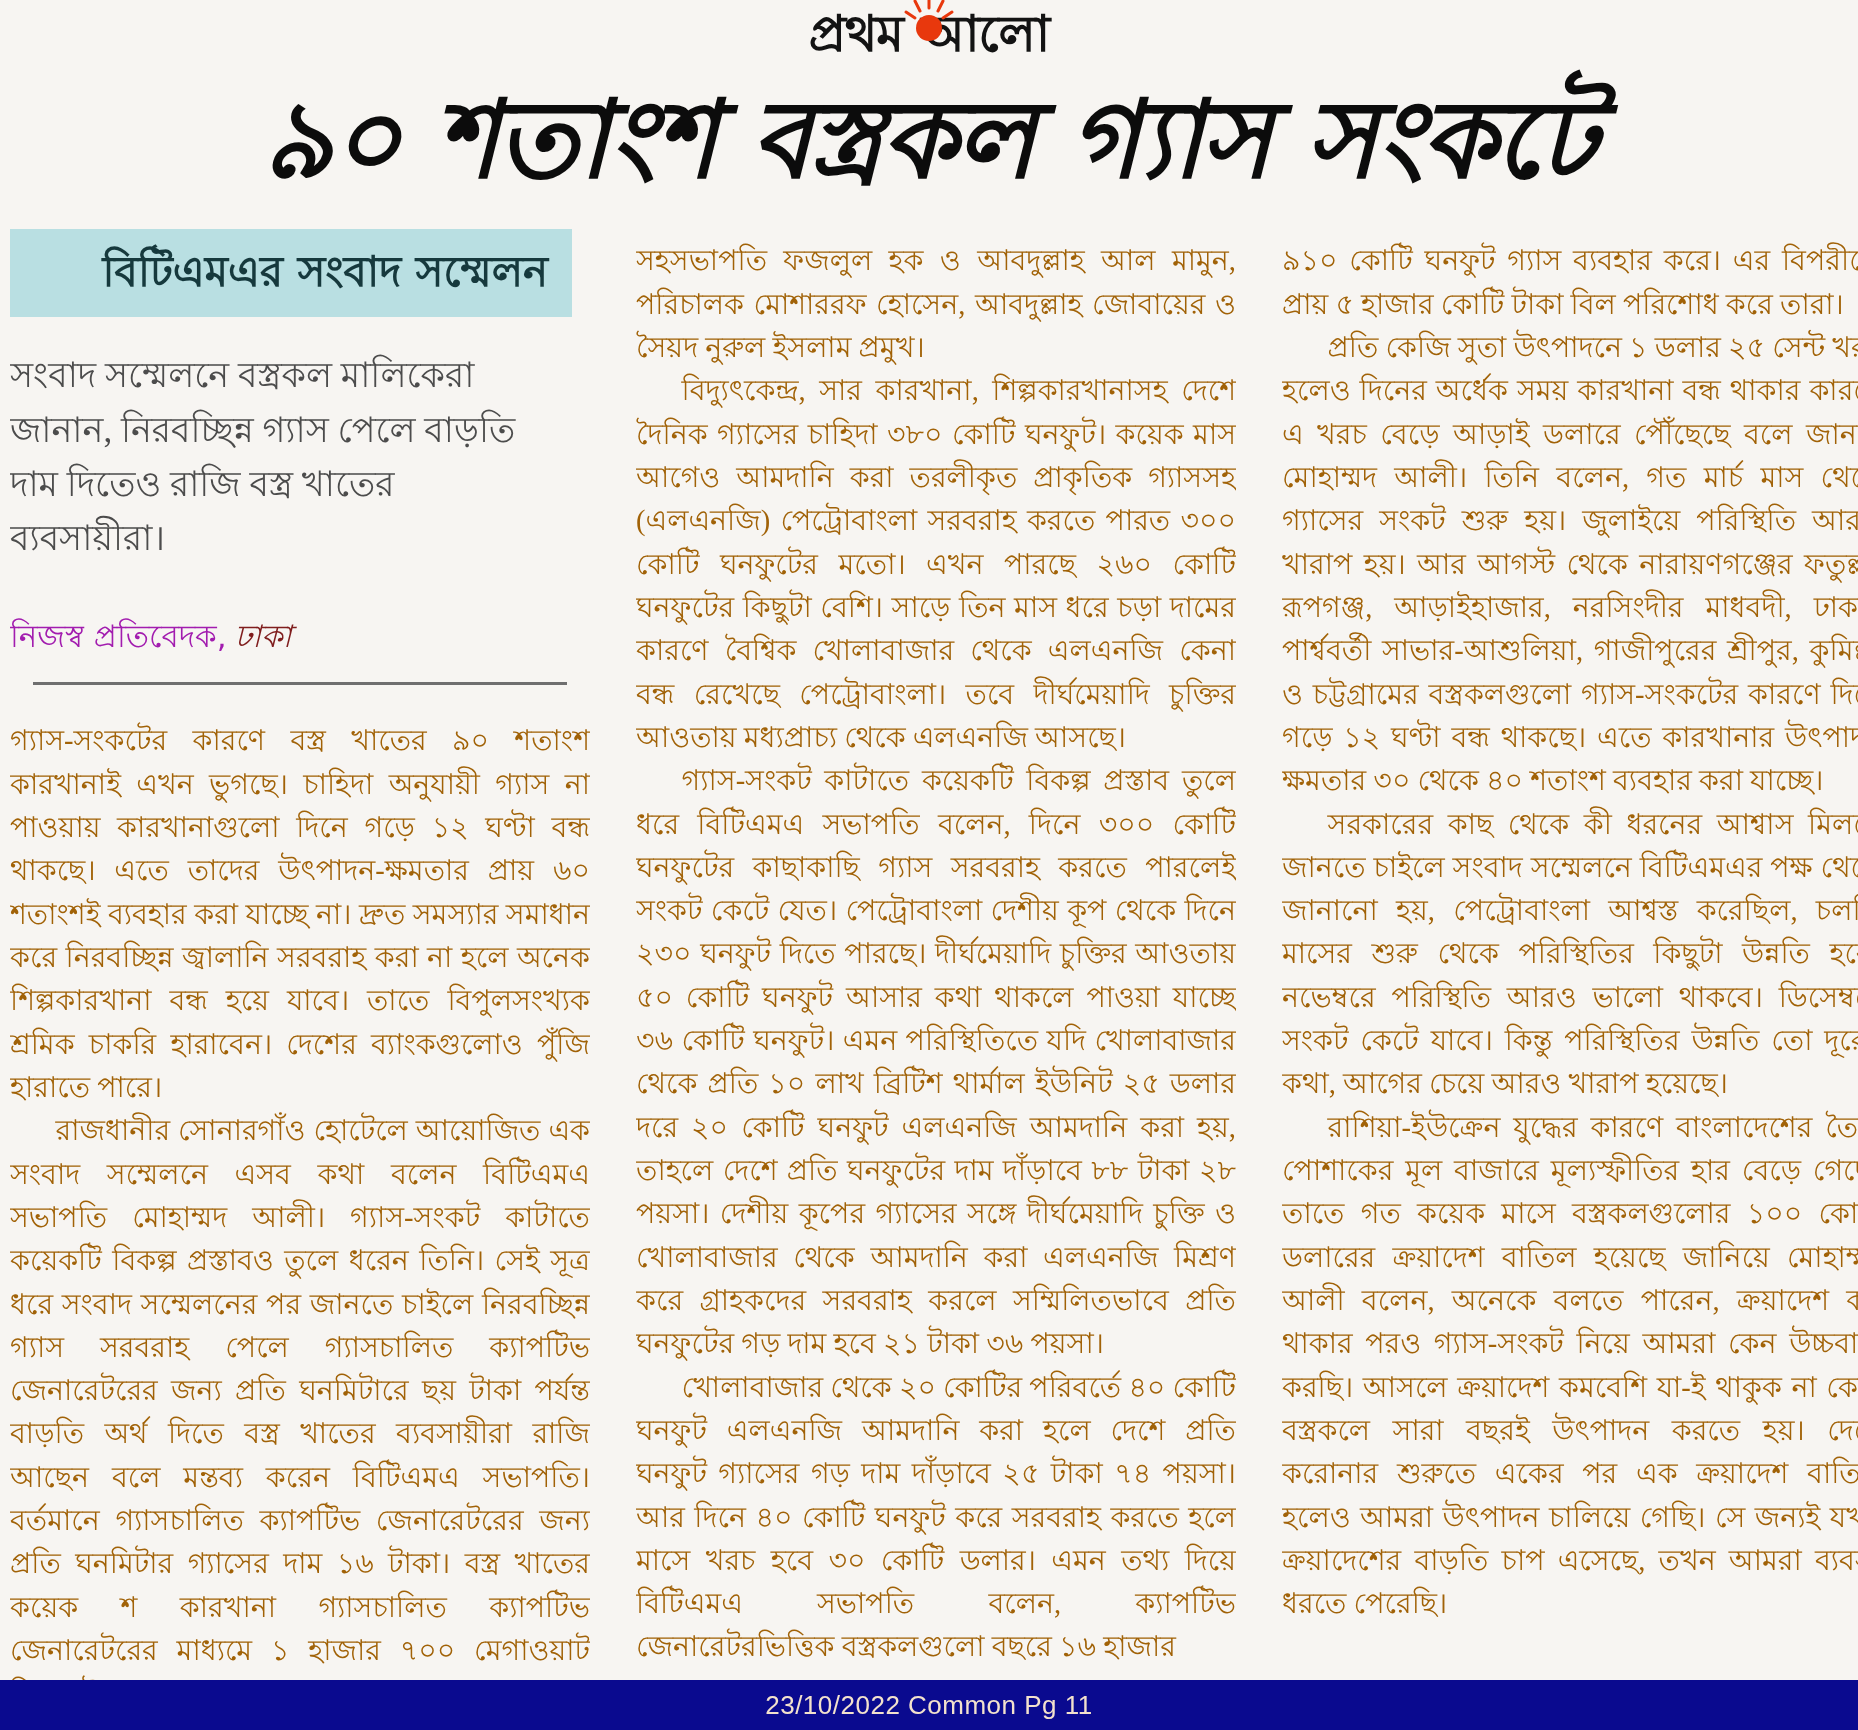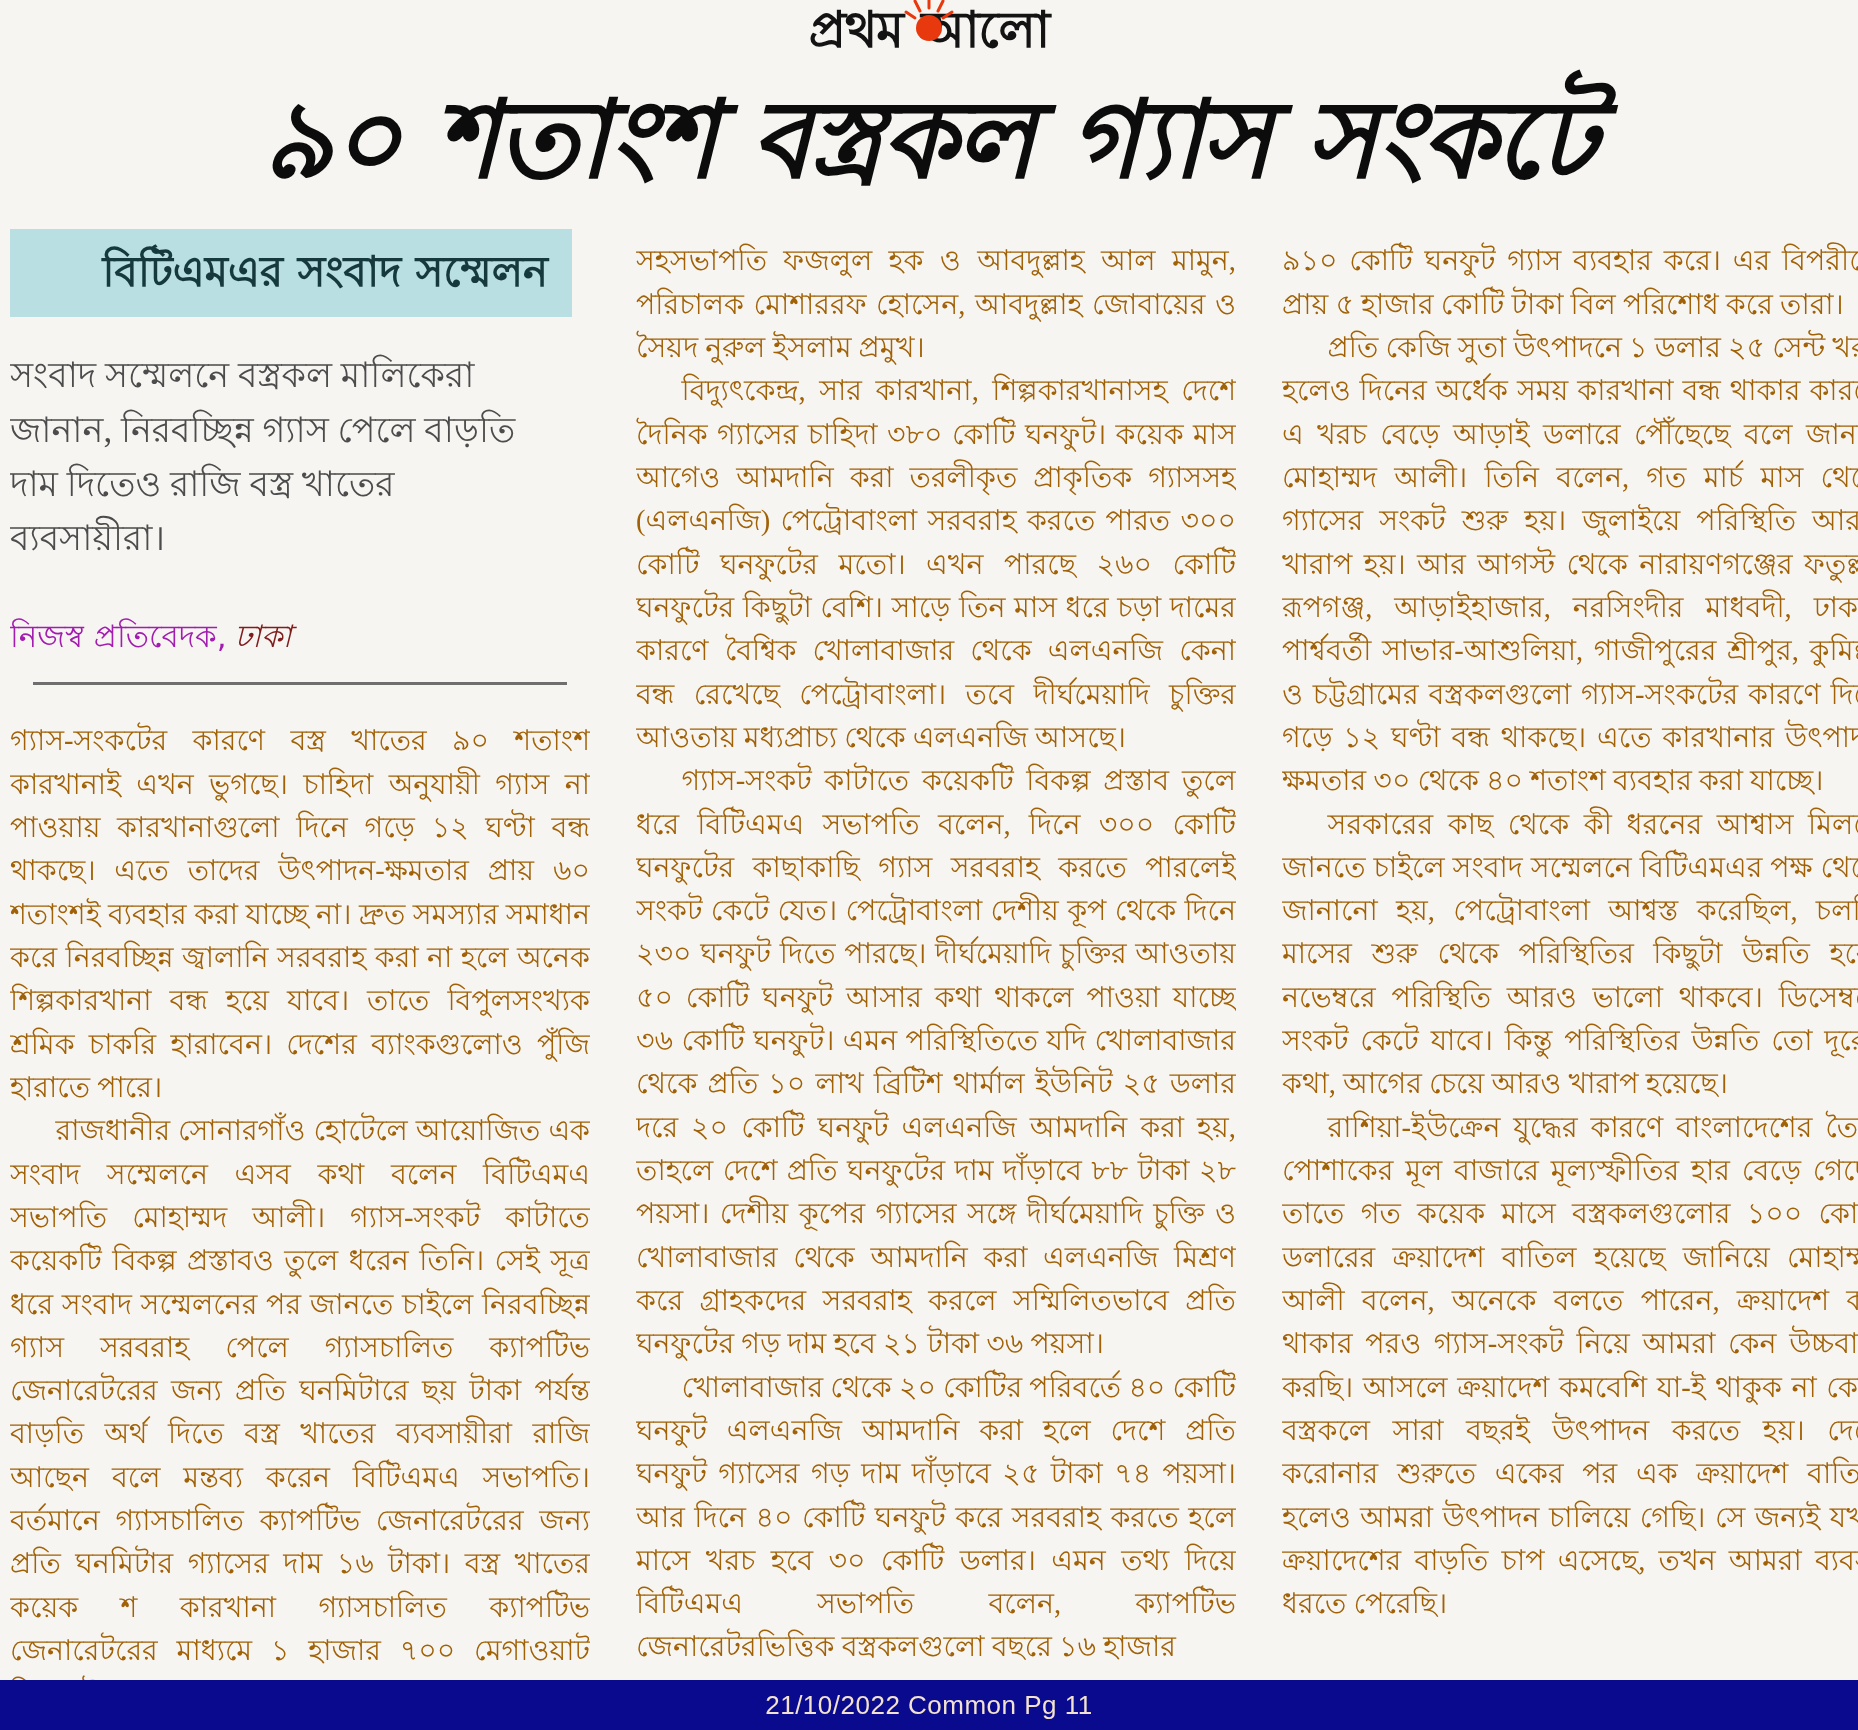--- a/index.html
+++ b/index.html
@@ -16,21 +16,21 @@
 
   
   .masthead { text-align: center; padding-top: 6px; height: 64px; }
   .logo {
     position: relative;
     display: inline-flex;
     align-items: baseline;
     gap: 18px;
   }
   .logo .word {
-    font-family: Liberation Mono, monospace;
+    font-family: Liberation Sans, sans-serif;
     font-weight: 800;
     font-size: 50px;
     line-height: 56px;
     color: #131313;
     letter-spacing: -1px;
   }
   .sun {
     position: absolute;
     left: 50%;
     top: -12px;
@@ -178,16 +178,16 @@
         <p class="para first">৯১০ কোটি ঘনফুট গ্যাস ব্যবহার করে। এর বিপরীতে প্রায় ৫ হাজার কোটি টাকা বিল পরিশোধ করে তারা।</p>
         <p class="para">প্রতি কেজি সুতা উৎপাদনে ১ ডলার ২৫ সেন্ট খরচ হলেও দিনের অর্ধেক সময় কারখানা বন্ধ থাকার কারণে এ খরচ বেড়ে আড়াই ডলারে পৌঁছেছে বলে জানান মোহাম্মদ আলী। তিনি বলেন, গত মার্চ মাস থেকে গ্যাসের সংকট শুরু হয়। জুলাইয়ে পরিস্থিতি আরও খারাপ হয়। আর আগস্ট থেকে নারায়ণগঞ্জের ফতুল্লা, রূপগঞ্জ, আড়াইহাজার, নরসিংদীর মাধবদী, ঢাকার পার্শ্ববর্তী সাভার-আশুলিয়া, গাজীপুরের শ্রীপুর, কুমিল্লা ও চট্টগ্রামের বস্ত্রকলগুলো গ্যাস-সংকটের কারণে দিনে গড়ে ১২ ঘণ্টা বন্ধ থাকছে। এতে কারখানার উৎপাদন ক্ষমতার ৩০ থেকে ৪০ শতাংশ ব্যবহার করা যাচ্ছে।</p>
         <p class="para">সরকারের কাছ থেকে কী ধরনের আশ্বাস মিলছে জানতে চাইলে সংবাদ সম্মেলনে বিটিএমএর পক্ষ থেকে জানানো হয়, পেট্রোবাংলা আশ্বস্ত করেছিল, চলতি মাসের শুরু থেকে পরিস্থিতির কিছুটা উন্নতি হবে। নভেম্বরে পরিস্থিতি আরও ভালো থাকবে। ডিসেম্বরে সংকট কেটে যাবে। কিন্তু পরিস্থিতির উন্নতি তো দূরের কথা, আগের চেয়ে আরও খারাপ হয়েছে।</p>
         <p class="para">রাশিয়া-ইউক্রেন যুদ্ধের কারণে বাংলাদেশের তৈরি পোশাকের মূল বাজারে মূল্যস্ফীতির হার বেড়ে গেছে। তাতে গত কয়েক মাসে বস্ত্রকলগুলোর ১০০ কোটি ডলারের ক্রয়াদেশ বাতিল হয়েছে জানিয়ে মোহাম্মদ আলী বলেন, অনেকে বলতে পারেন, ক্রয়াদেশ কম থাকার পরও গ্যাস-সংকট নিয়ে আমরা কেন উচ্চবাচ্য করছি। আসলে ক্রয়াদেশ কমবেশি যা-ই থাকুক না কেন, বস্ত্রকলে সারা বছরই উৎপাদন করতে হয়। দেশে করোনার শুরুতে একের পর এক ক্রয়াদেশ বাতিল হলেও আমরা উৎপাদন চালিয়ে গেছি। সে জন্যই যখন ক্রয়াদেশের বাড়তি চাপ এসেছে, তখন আমরা ব্যবসা ধরতে পেরেছি।</p>
       </div>
     </div>
 
   </div>
 
   <div class="footer">
-    <span class="footer-text">21/10/2022 Common Pg 11</span>
+    <span class="footer-text">23/10/2022 Common Pg 11</span>
   </div>
 
 </div>
 
 </body></html>

